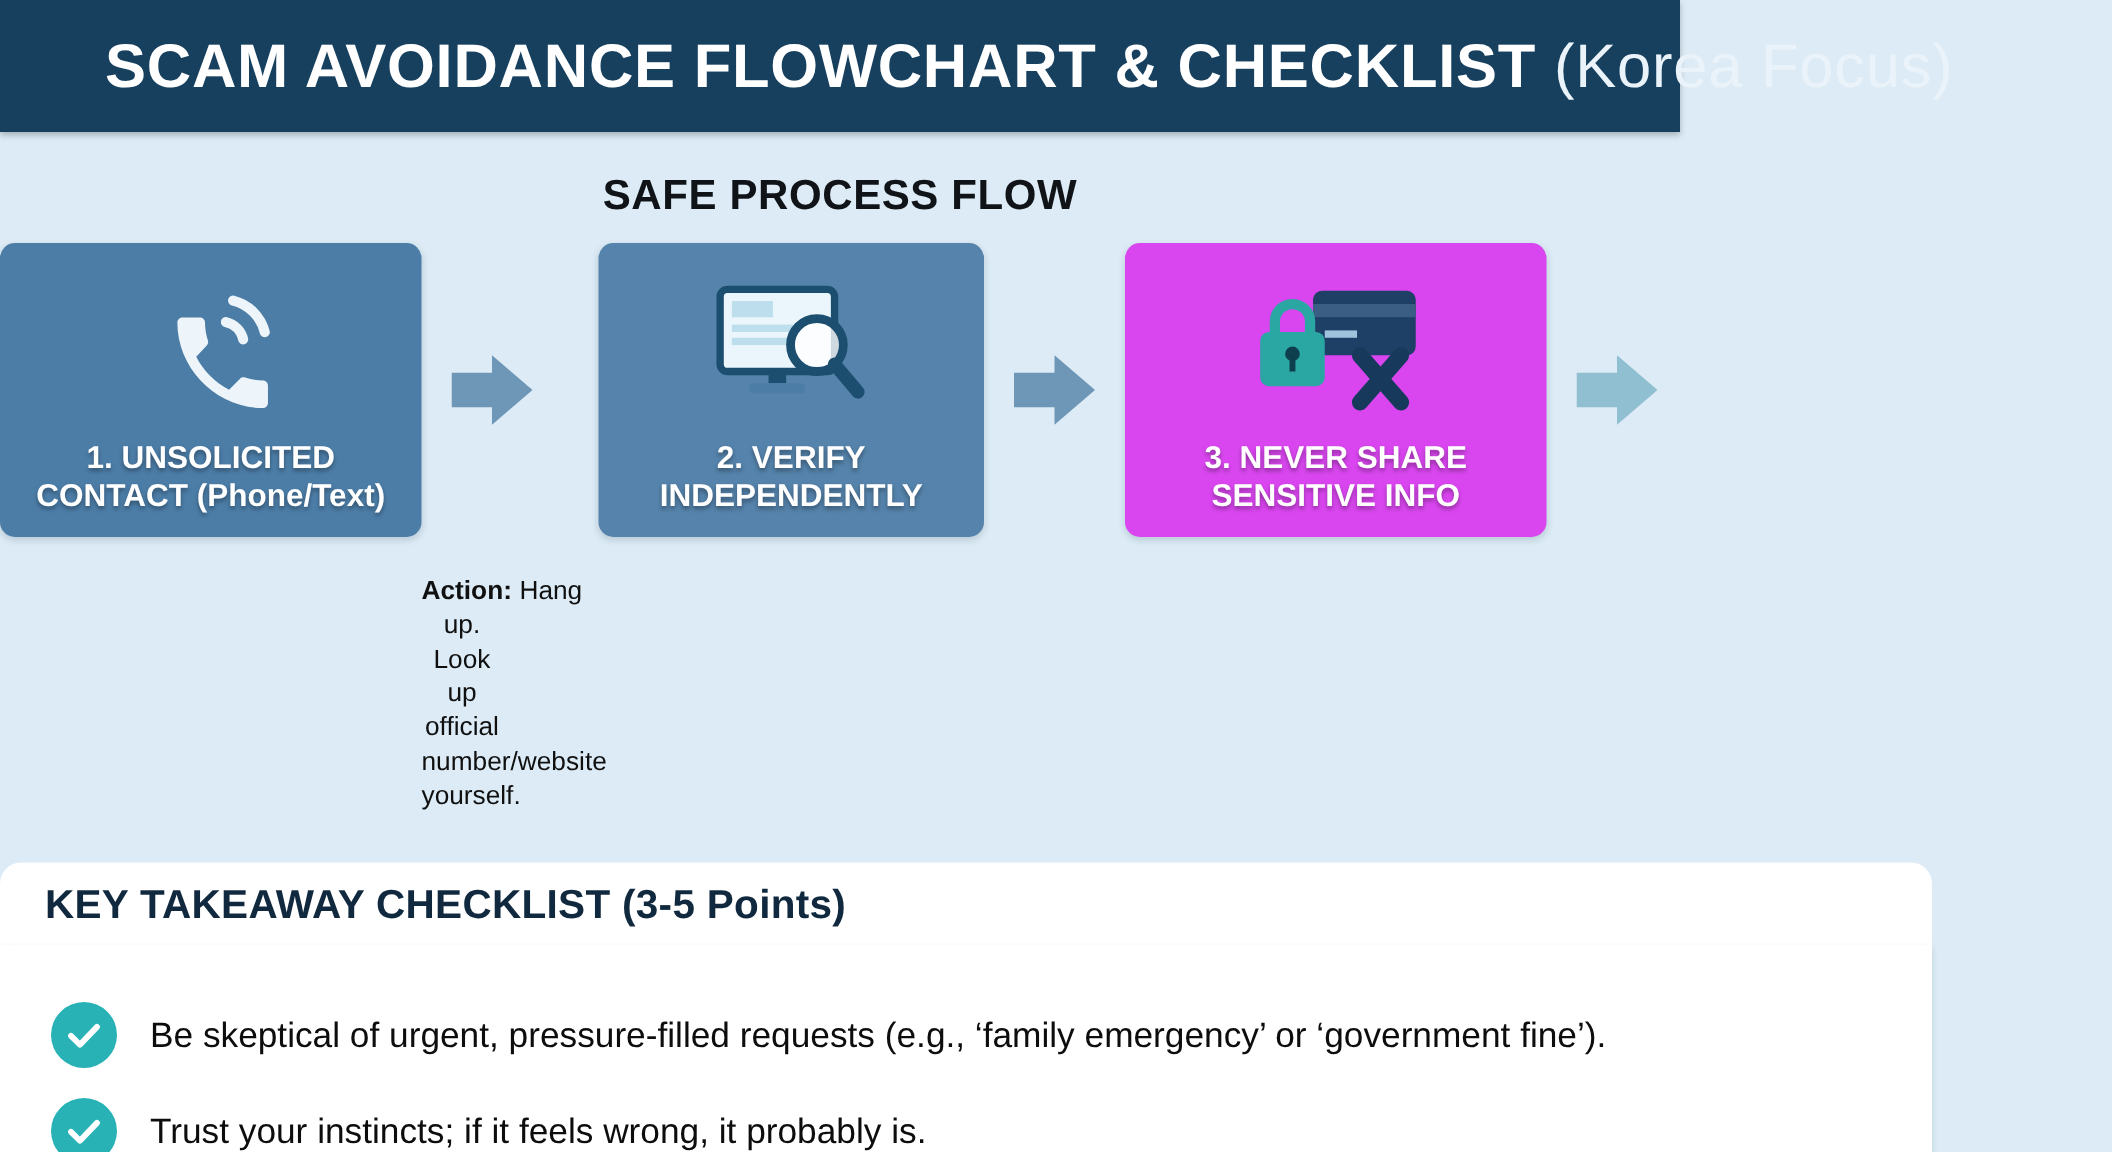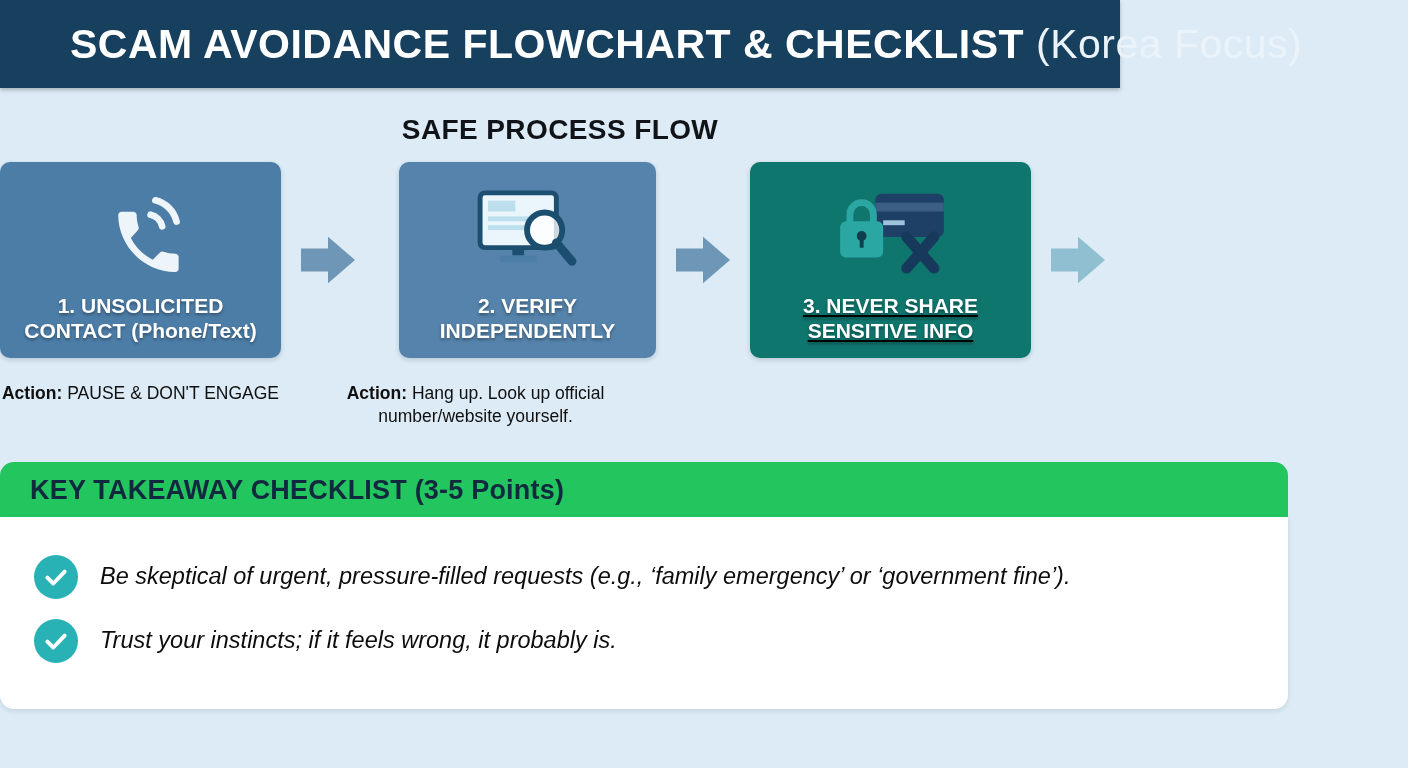--- a/index.html
+++ b/index.html
@@ -33,21 +33,21 @@
     align-items:center;
     width:1286px; margin:16px auto 0;gap:20px;
   }
   .flow-step {
     height:196px; border-radius:10px;
     display:flex; flex-direction:column;
     box-shadow:0 2px 5px rgba(20,50,80,.18);
   }
   .step-1 { background:#4c7da7; }
   .step-2 { background:#5583ab;margin-left:24px; }
-  .step-3 { background:#0f766e;text-decoration:underline; }
+  .step-3 { background:#d946ef; }
   .step-4 { background:#aacfe3; }
   .step-icon { flex:1; display:flex; align-items:center; justify-content:center; padding-top:10px; }
   .step-label {
     color:#ffffff; font-weight:bold; font-size:21px; line-height:1.18;
     text-align:center; padding:0 8px 14px;
     text-shadow:0 2px 3px rgba(0,0,0,.35);
     white-space:pre-line;
   }
   .flow-arrow { display:flex; align-items:center; justify-content:center; }
 
@@ -60,37 +60,37 @@
   }
   .action-note {
     font-size:17.5px; color:#101010; text-align:center; line-height:1.3;
   }
   .action-note strong { font-weight:bold; margin-right:5px; }
   .action-text { white-space:pre-line; }
 
   
   .checklist-card { width:1288px; margin:34px auto 0; }
   .checklist-header {
-    background:#22c55e;
+    background:#ffffff;
     border-radius:14px 14px 0 0;
     padding:13px 30px 11px;
   }
   .checklist-header h3 { font-size:27px; font-weight:bold; color:#11293f; letter-spacing:.2px; }
   .checklist-body {
     background:#ffffff;
     border-radius:0 0 14px 14px;
     padding:18px 34px 26px;
     box-shadow:0 2px 5px rgba(20,50,80,.12);
   }
   .check-item { display:flex; align-items:center; gap:22px; margin:20px 0; }
   .check-circle {
     width:44px; height:44px; min-width:44px; border-radius:50%;
     background:#28b2b5; display:flex; align-items:center; justify-content:center;
   }
-  .check-item-text { font-size:23.5px; color:#0d0d0d;font-style:italic; }
+  .check-item-text { font-size:23.5px; color:#0d0d0d; }
 </style>
 </head>
 <body>
 
 <div class="page">
 
   <header class="banner">
     <h1><span class="title-main">SCAM AVOIDANCE FLOWCHART &amp; CHECKLIST</span><span class="title-suffix"> (Korea Focus)</span></h1>
   </header>
 
@@ -165,21 +165,20 @@
       <span class="flow-arrow">
         <svg viewBox="0 0 56 64" width="54" height="62">
             <polygon points="0,20 28,20 28,8 56,32 28,56 28,44 0,44" fill="#8fbfd0"></polygon>
           </svg>
       </span>
 
 
     </div>
 
     <div class="action-grid">
-      <div class="action-note"><strong>Action:</strong><span class="action-text">PAUSE &amp; DON'T ENGAGE</span></div>
       <span></span>
       <div class="action-note"><strong>Action:</strong><span class="action-text">Hang up. Look up official
 number/website yourself.</span></div>
       <span></span>
       <span></span>
     </div>
   </section>
 
   <section class="checklist-card">
     <div class="checklist-header">

